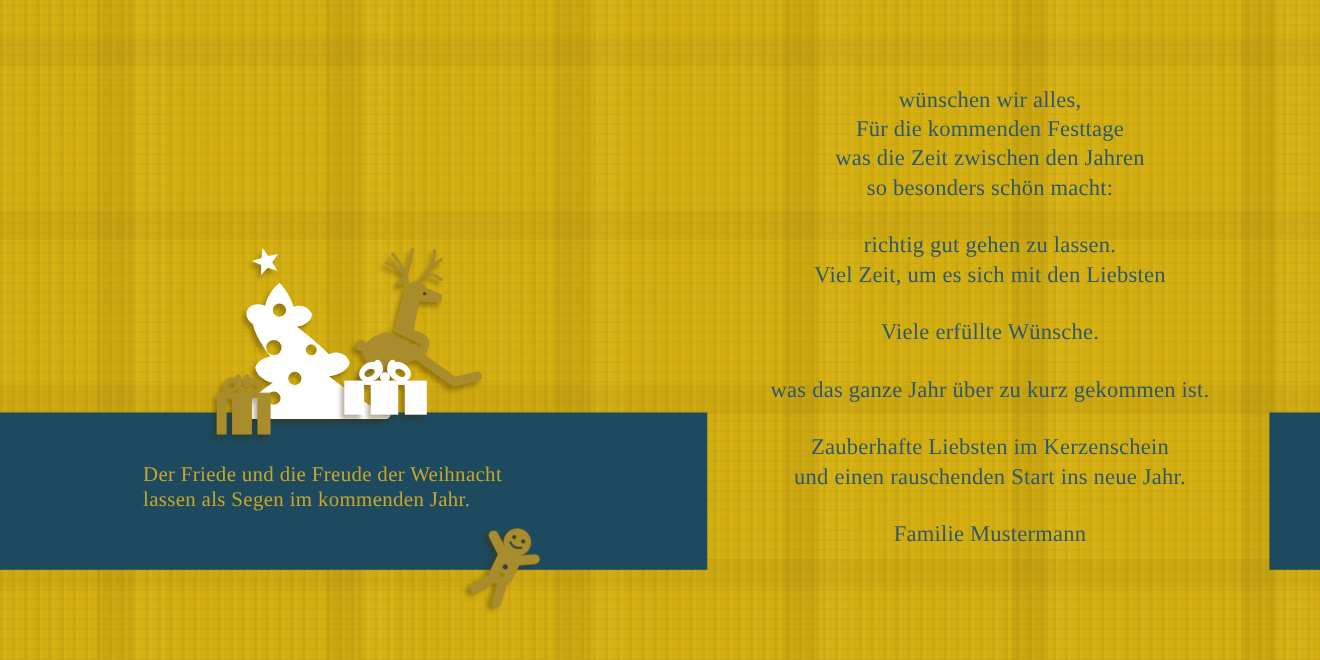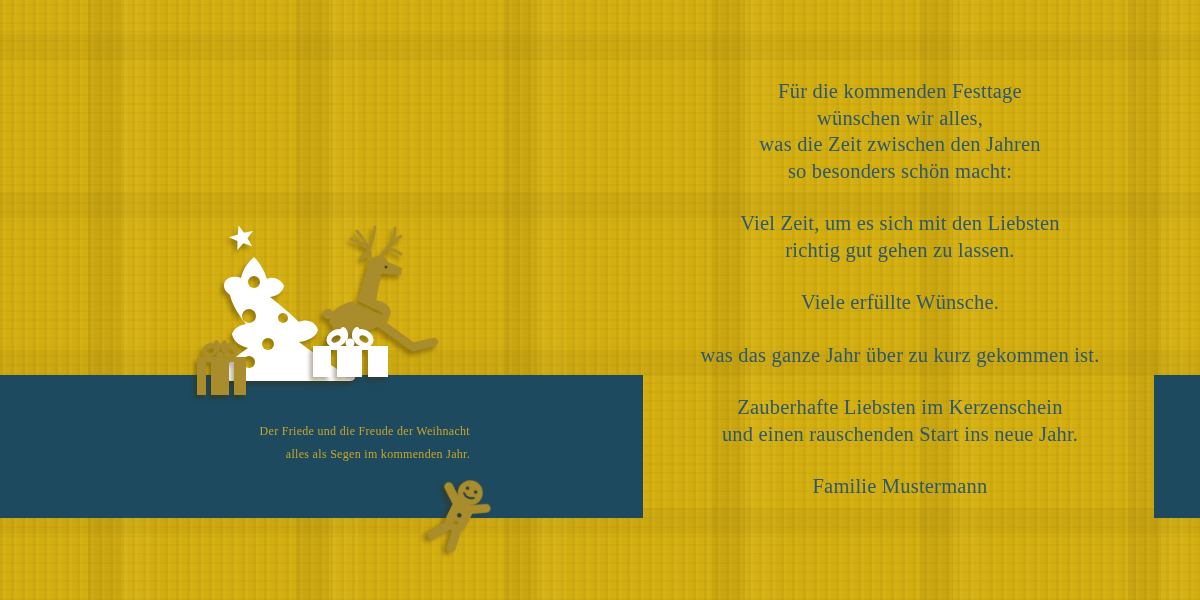--- a/index.html
+++ b/index.html
@@ -19,22 +19,22 @@
       repeating-linear-gradient(90deg, rgba(150,118,14,0.10) 0 3px, rgba(255,224,70,0.07) 3px 6px, rgba(0,0,0,0) 6px 11px),
       repeating-linear-gradient(0deg, rgba(150,118,14,0.08) 0 2px, rgba(0,0,0,0) 2px 9px),
       repeating-linear-gradient(90deg, rgba(0,0,0,0) 0 88px, rgba(120,94,8,0.10) 88px 121px, rgba(255,228,80,0.06) 121px 150px, rgba(0,0,0,0) 150px 208px),
       repeating-linear-gradient(0deg, rgba(0,0,0,0) 0 66px, rgba(122,96,10,0.09) 66px 92px, rgba(0,0,0,0) 92px 158px);
   }
   .band{position:absolute; top:375px; height:143px; background:var(--band);}
   .band-left{left:0; width:643px;}
   .band-right{left:1154px; width:46px;}
   .banner-text{
     position:absolute; left:130px; top:420px; width:340px;
-    text-align:right; color:var(--banner-text);
-    font-size:12px; line-height:23px; letter-spacing:0.3px;
+    text-align:left; color:var(--banner-text);
+    font-size:19px; line-height:23px; letter-spacing:0.3px;
   }
   .greeting{
     position:absolute; left:620px; top:52px; width:560px;
     text-align:center; color:var(--greeting-text);
     font-size:20.5px; line-height:26.5px; letter-spacing:0.2px;
   }
   .greeting p{margin:0 0 26px 0; padding:0;}
   .greeting p:last-child{margin-bottom:0;}
   .illustration{position:absolute; left:0; top:0; width:1200px; height:600px;}
   .shadow{filter:drop-shadow(-3px 4px 2px rgba(60,44,0,0.38));}
@@ -175,35 +175,35 @@
           <path d="M6,-12 L21,-21"></path>
           <path d="M-5,10 L-16,27"></path>
           <path d="M4,10 L7,30"></path>
         </g>
       </g>
     </g>
   </svg>
 
   <div class="banner-text">
     <div>Der Friede und die Freude der Weihnacht</div>
-    <div>alles als Segen im kommenden Jahr.</div>
+    <div>lassen als Segen im kommenden Jahr.</div>
   </div>
 
   <div class="greeting">
     <p>
       </p>
+      <div>wünschen wir alles,</div>
       <div>Für die kommenden Festtage</div>
-      <div>wünschen wir alles,</div>
       <div>was die Zeit zwischen den Jahren</div>
       <div>so besonders schön macht:</div>
     <p></p>
     <p>
       </p>
+      <div>richtig gut gehen zu lassen.</div>
       <div>Viel Zeit, um es sich mit den Liebsten</div>
-      <div>richtig gut gehen zu lassen.</div>
     <p></p>
     <p>
       </p>
     <p></p>
     <p>
       </p>
       <div>Viele erfüllte Wünsche.</div>
     <p></p>
     <p>
       </p>

